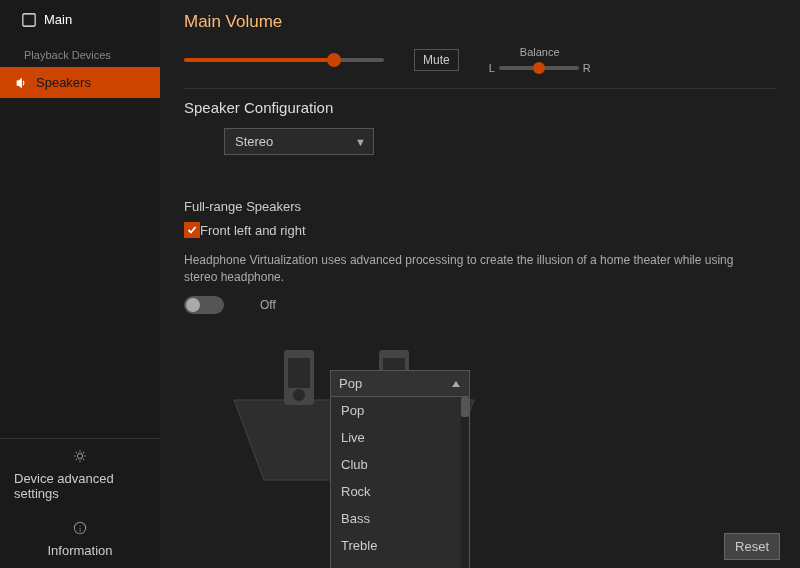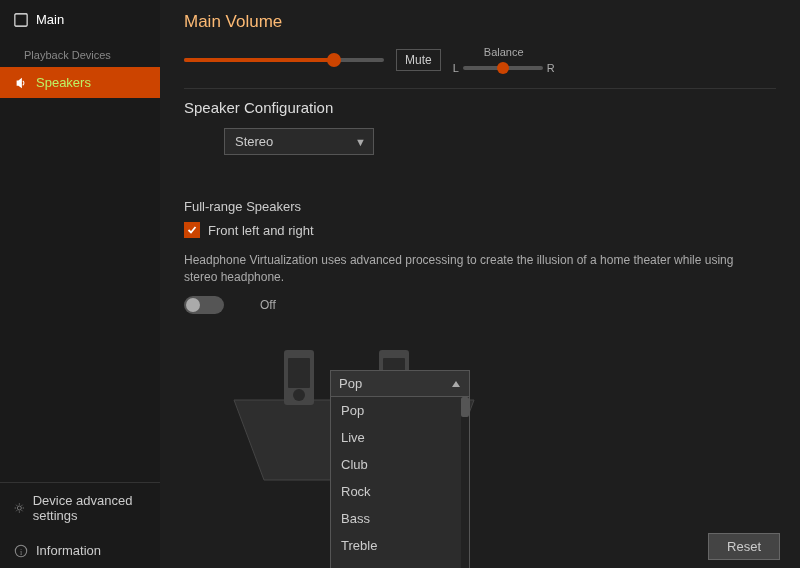--- a/index.html
+++ b/index.html
@@ -24,51 +24,53 @@
       flex-shrink: 0;
     }
     .sidebar-header {
       display: flex;
       align-items: center;
       gap: 8px;
       padding: 12px 14px;
       color: #fff;
       font-size: 13px;
       font-weight: 500;
+      margin-left: 8px;
     }
     .sidebar-header svg { width: 14px; height: 14px; fill: #fff; }
     .sidebar-section-label {
       padding: 10px 14px 6px 24px;
       font-size: 11px;
       color: #888;
     }
     .sidebar-item {
       display: flex;
       align-items: center;
       gap: 8px;
       padding: 8px 14px;
       cursor: pointer;
       color: #ccc;
     }
     .sidebar-item.active {
       background: #cc4400;
-      color: #bef264;
+      color: #0f172a;
     }
     .sidebar-item svg { width: 14px; height: 14px; }
     .sidebar-bottom {
       margin-top: auto;
       border-top: 1px solid #333;
     }
     .sidebar-bottom-item {
       display: flex;
       align-items: center;
       gap: 8px;
       padding: 10px 14px;
       cursor: pointer;
       color: #ccc;
+      flex-direction: column;
     }
     .sidebar-bottom-item svg { width: 14px; height: 14px; fill: #888; }
 
     
     .main-content {
       flex: 1;
       background: #1e1e1e;
       padding: 12px 24px;
       overflow-y: auto;
       position: relative;
@@ -79,21 +81,21 @@
       font-size: 17px;
       font-weight: 400;
       color: #fdba74;
       margin-bottom: 14px;
     }
 
     
     .volume-row {
       display: flex;
       align-items: center;
-      gap: 12px;
+      gap: 30px;
       margin-bottom: 14px;
     }
     .volume-slider-track {
       width: 200px;
       height: 4px;
       background: #555;
       border-radius: 2px;
       position: relative;
     }
     .volume-slider-fill {
@@ -198,21 +200,20 @@
     
     .fullrange-title {
       font-size: 13px;
       color: #ccc;
       margin-bottom: 8px;
       margin-top: 28px;
     }
     .checkbox-row {
       display: flex;
       align-items: center;
-      gap: 8px;
       margin-bottom: 14px;
     }
     .checkbox-box {
       width: 16px;
       height: 16px;
       background: #cc4400;
       display: flex;
       align-items: center;
       justify-content: center;
       flex-shrink: 0;
@@ -322,21 +323,21 @@
     }
 
     
     .reset-btn {
       position: absolute;
       bottom: 8px;
       right: 20px;
       background: #444;
       border: 1px solid #666;
       color: #ccc;
-      padding: 5px 18px;
+      padding: 5px 10px;
       cursor: pointer;
       font-size: 13px;
     }
 
     .divider {
       height: 1px;
       background: #333;
       margin: 2px 0 10px 0;
     }
   </style>

